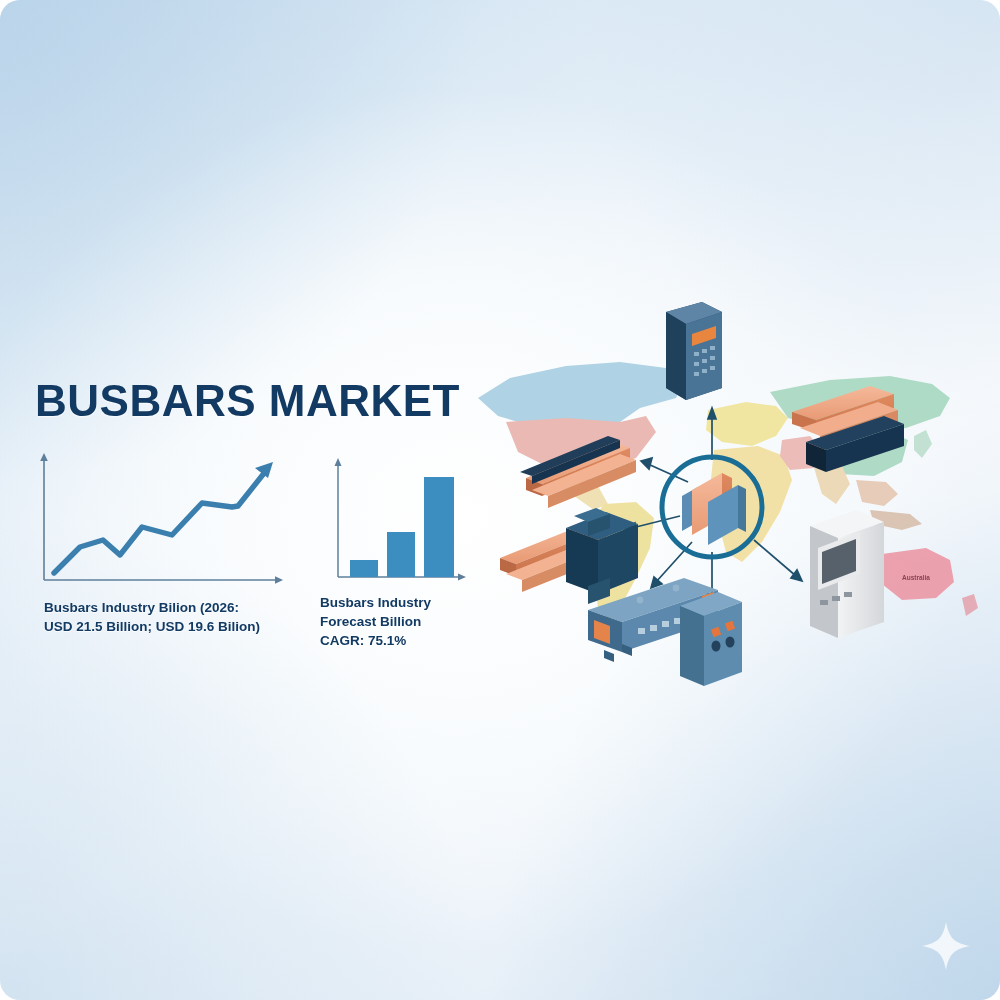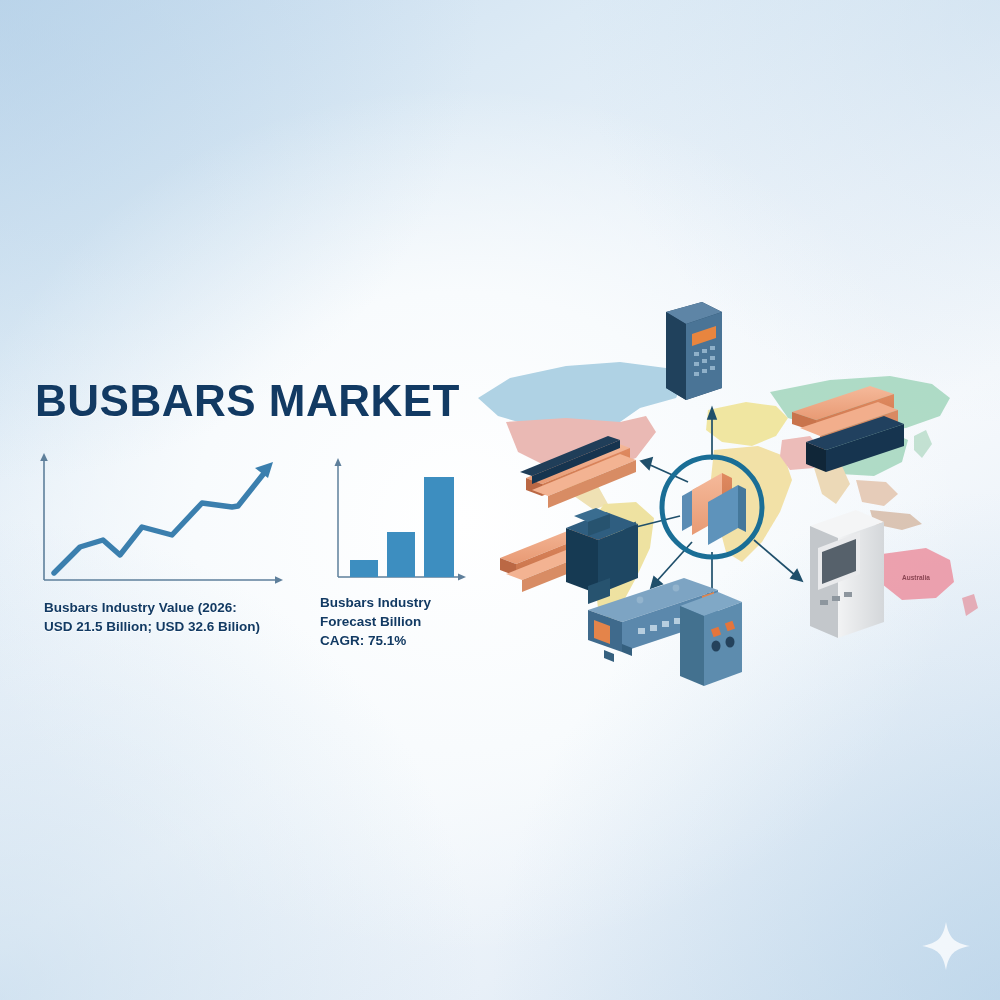--- a/index.html
+++ b/index.html
@@ -9,20 +9,21 @@
     font-family:"Liberation Sans","DejaVu Sans",sans-serif;
     overflow:hidden;
   }
   #stage{
     position:relative;
     width:1000px;height:1000px;
     background:
       radial-gradient(ellipse 70% 60% at 46% 52%, #ffffff 0%, #f8fbfd 38%, rgba(244,248,252,0) 72%),
       linear-gradient(150deg,#c6dbee 0%,#dceaf5 22%,#eef4fa 44%,#f6f9fc 60%,#e8f0f8 80%,#d3e3f1 100%);
     overflow:hidden;
+    border-radius:20px;
   }
   
   #stage::after{
     content:"";position:absolute;inset:0;pointer-events:none;
     background:
       radial-gradient(circle at 0% 0%, rgba(176,206,230,.55) 0%, rgba(176,206,230,0) 34%),
       radial-gradient(circle at 100% 0%, rgba(186,212,233,.40) 0%, rgba(186,212,233,0) 30%),
       radial-gradient(circle at 0% 100%, rgba(176,206,230,.50) 0%, rgba(176,206,230,0) 34%),
       radial-gradient(circle at 100% 100%, rgba(176,206,230,.55) 0%, rgba(176,206,230,0) 36%);
   }
@@ -76,22 +77,22 @@
         <line x1="14" y1="130" x2="248" y2="130"></line>
       </g>
       <polygon points="14,3 10.2,11 17.8,11" fill="#5e7f9b"></polygon>
       <polygon points="253,130 245,126.2 245,133.8" fill="#5e7f9b"></polygon>
 
       <polyline points="24,123 50,97 73,90 90,105 112,77 142,85 172,53 202,57 208,56 235,22" fill="none" stroke="#3b7fae" stroke-width="5.4" stroke-linejoin="round" stroke-linecap="round"></polyline>
 
       <polygon points="243,12 225,18 238,28" fill="#3b7fae"></polygon>
     </svg>
     <div id="line-caption">
-      <div class="caption">Busbars Industry Value (2026:</div>
-      <div class="caption">USD 21.5 Billion; USD 32.6 Bilion)</div>
+      <div class="caption">Busbars Industry Bilion (2026:</div>
+      <div class="caption">USD 21.5 Billion; USD 19.6 Bilion)</div>
     </div>
   </div>
 
   <div class="chart-block" id="bar-chart-block">
     <svg class="chart-svg" width="150" height="135" viewBox="0 0 150 135">
       <g stroke="#5e7f9b" stroke-width="1.5" fill="none">
         <line x1="13" y1="8" x2="13" y2="122"></line>
         <line x1="13" y1="122" x2="136" y2="122"></line>
       </g>
       <polygon points="13,3 9.5,11 16.5,11" fill="#5e7f9b"></polygon>

